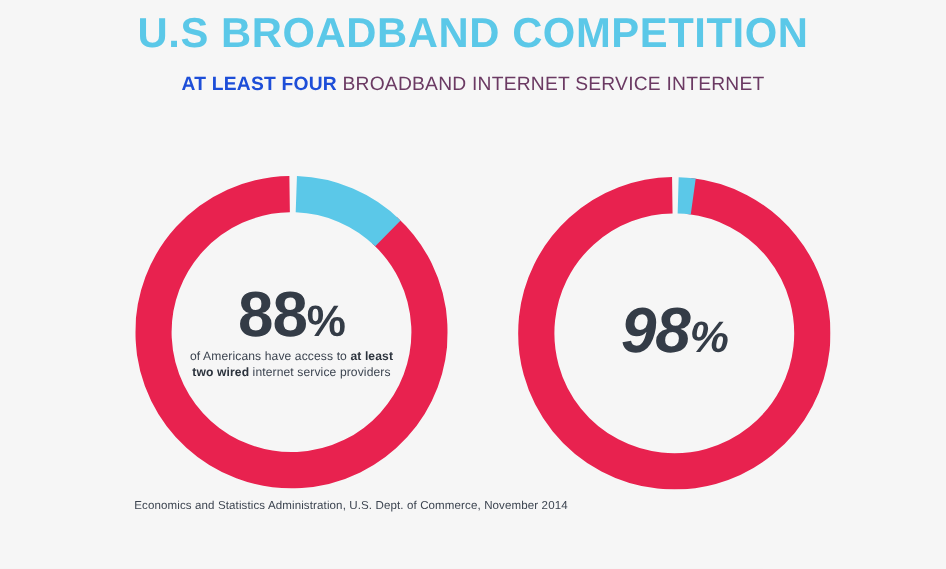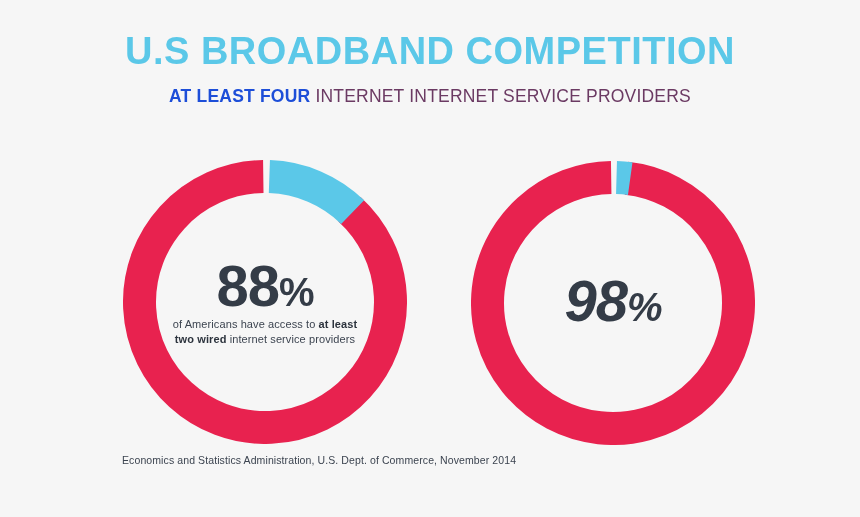--- a/index.html
+++ b/index.html
@@ -17,21 +17,21 @@
 
   .infographic {
     position: relative;
     width: 860px;
     height: 517px;
   }
 
   
   .header {
     position: absolute;
-    top: 32px;
+    top: 12px;
     left: 0;
     width: 860px;
     text-align: center;
   }
   .main-title {
     font-size: 38px;
     font-weight: bold;
     color: #5bc8e8;
     letter-spacing: 0.5px;
     line-height: 1.05;
@@ -129,21 +129,21 @@
   .source-line { display: block; white-space: nowrap; }
 </style>
 </head>
 <body>
 
 <div class="infographic">
 
   <div class="header">
     <h1 class="main-title">U.S BROADBAND COMPETITION</h1>
     <p class="subtitle">
-      <span class="subtitle-line"><span class="subtitle-strong">AT LEAST FOUR</span><span> INTERNET INTERNET SERVICE PROVIDERS</span></span>
+      <span class="subtitle-line"><span class="subtitle-strong">AT LEAST FOUR</span><span> BROADBAND INTERNET SERVICE INTERNET</span></span>
     </p>
   </div>
 
   <div class="charts">
 
     <div class="donut donut-left">
       <svg viewBox="0 0 284 284" xmlns="http://www.w3.org/2000/svg">
 
         <circle cx="142" cy="142" r="125.5" fill="none" stroke="#e8224f" stroke-width="33" stroke-dasharray="693.9 94.6" transform="rotate(-47.7 142 142)"></circle>
 

